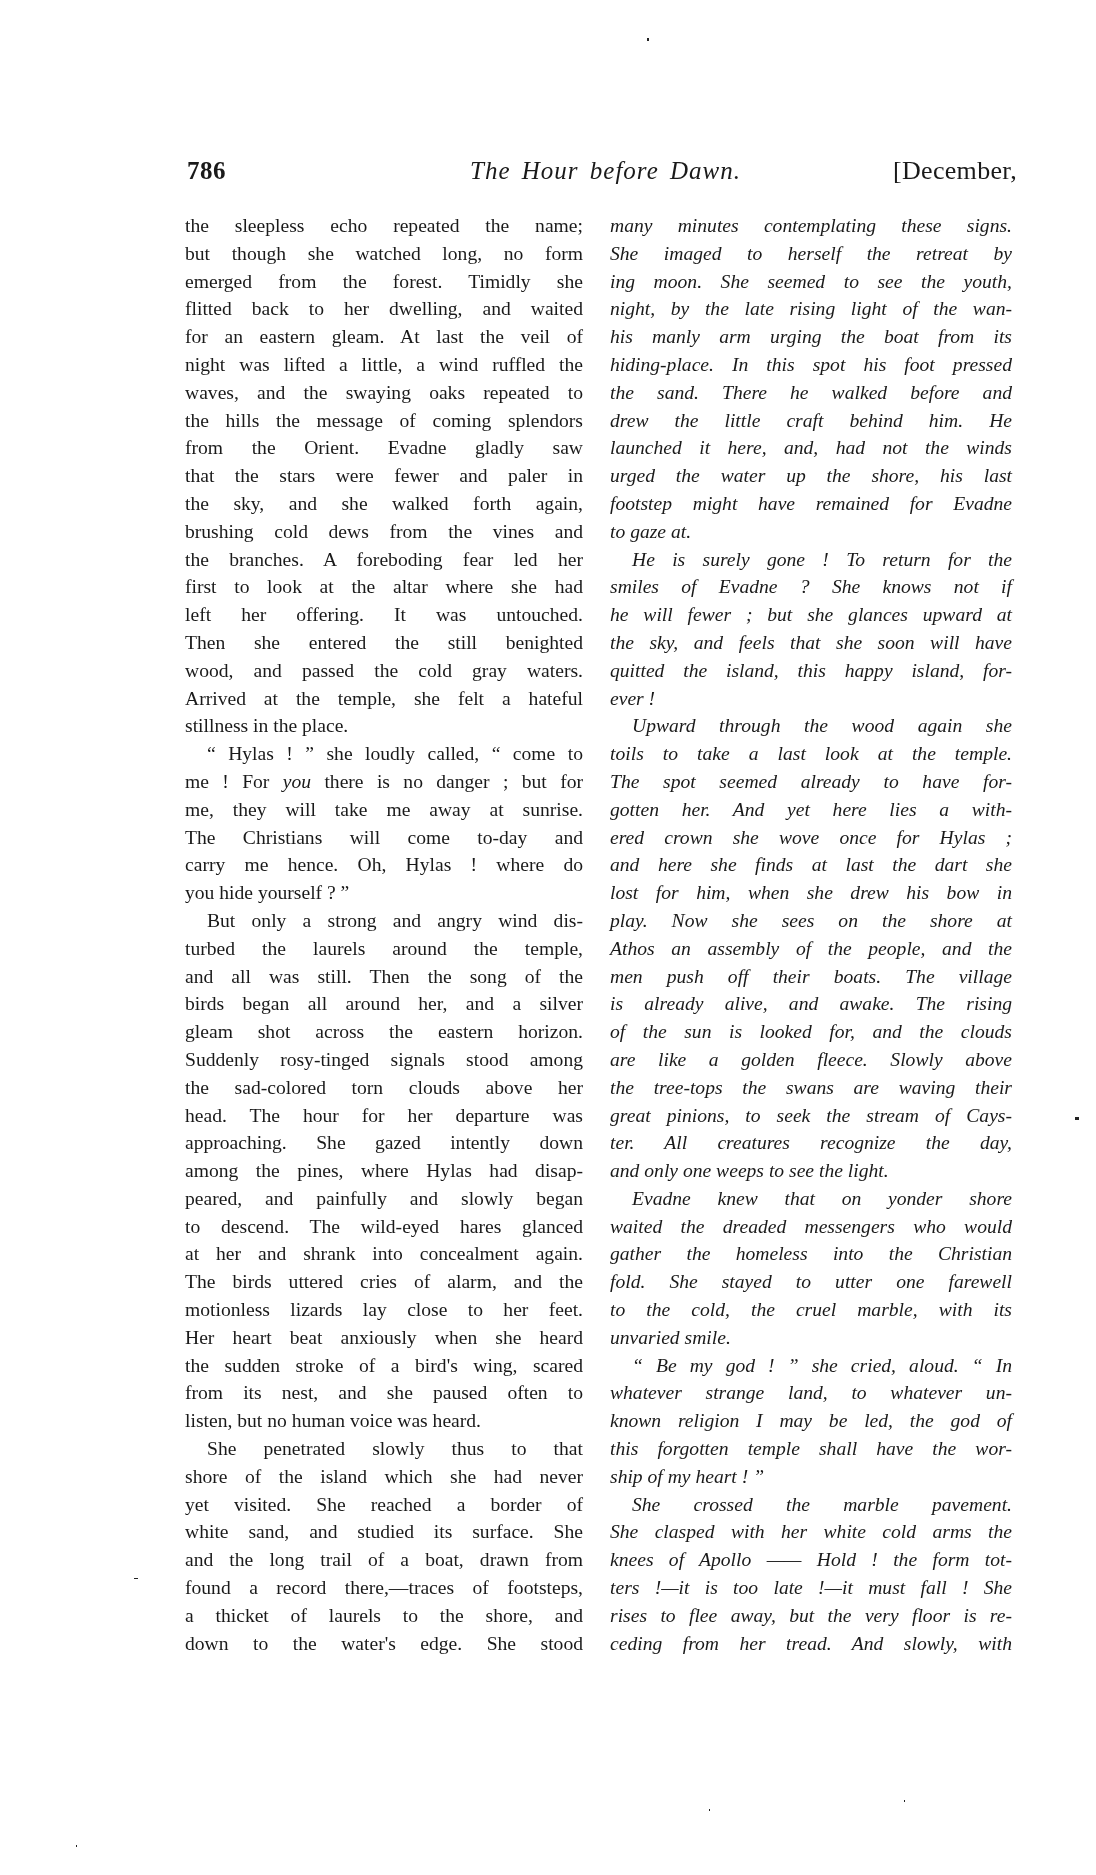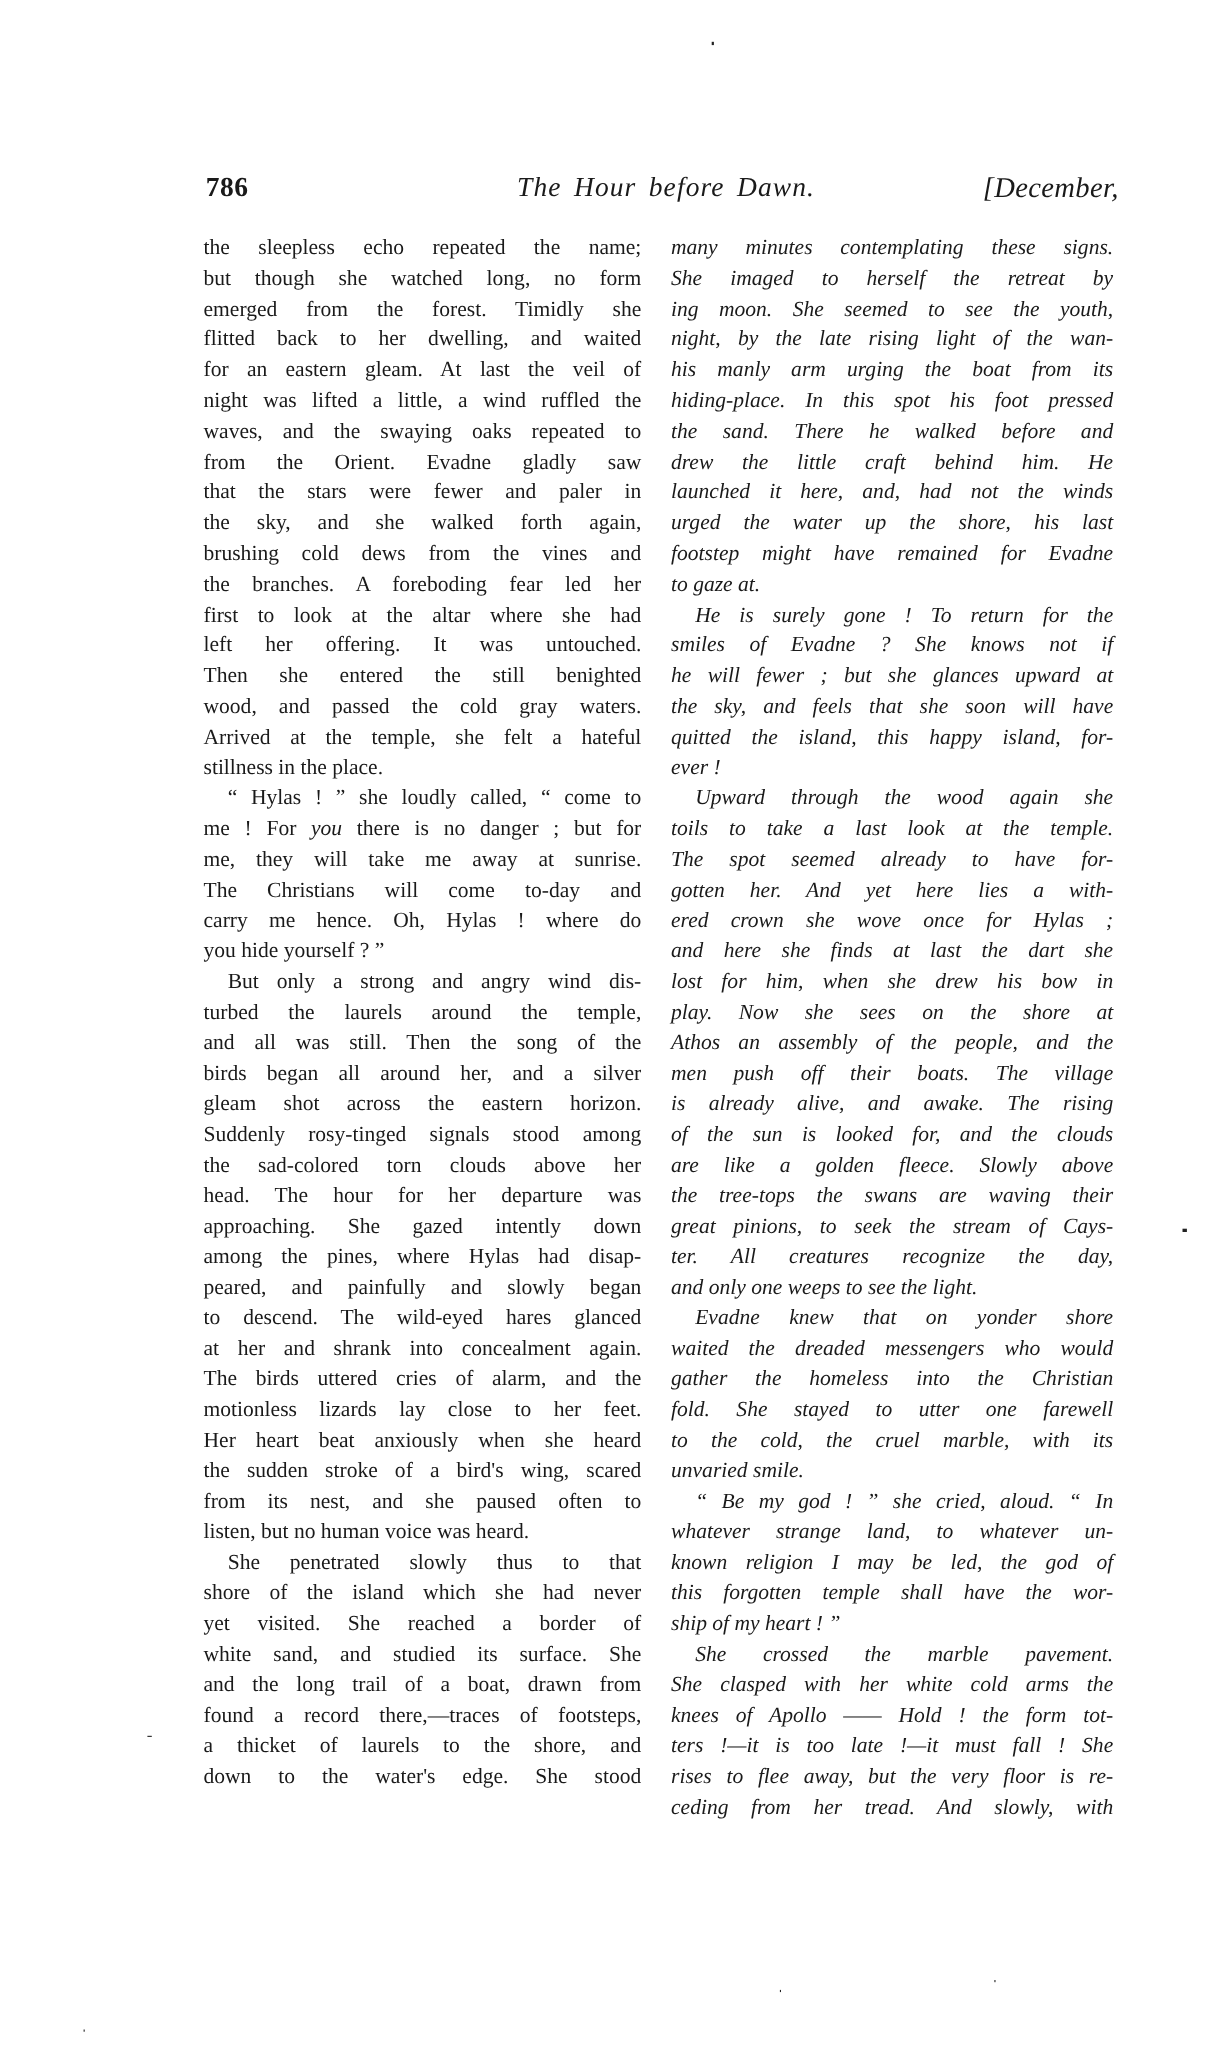--- a/index.html
+++ b/index.html
@@ -45,21 +45,20 @@
       font-style: italic;
       letter-spacing: 1px;
       word-spacing: 4px;
     }
     .running-date {
       position: absolute;
       right: 0;
       top: 0;
       font-size: 26px;
       letter-spacing: 0.3px;
-      font-style: italic;
     }
     .column {
       position: absolute;
       top: 212px;
       width: 398px;
       font-size: 19.6px;
       line-height: 27.8px;
       text-align: justify;
       hyphens: manual;
     }
@@ -102,20 +101,21 @@
 
   <div class="column col-left">
       <p>
         <span class="line">the sleepless echo repeated the name;</span>
         <span class="line">but though she watched long, no form</span>
         <span class="line">emerged from the forest. Timidly she</span>
         <span class="line">flitted back to her dwelling, and waited</span>
         <span class="line">for an eastern gleam. At last the veil of</span>
         <span class="line">night was lifted a little, a wind ruffled the</span>
         <span class="line">waves, and the swaying oaks repeated to</span>
+        <span class="line">the hills the message of coming splendors</span>
         <span class="line">from the Orient. Evadne gladly saw</span>
         <span class="line">that the stars were fewer and paler in</span>
         <span class="line">the sky, and she walked forth again,</span>
         <span class="line">brushing cold dews from the vines and</span>
         <span class="line">the branches. A foreboding fear led her</span>
         <span class="line">first to look at the altar where she had</span>
         <span class="line">left her offering. It was untouched.</span>
         <span class="line">Then she entered the still benighted</span>
         <span class="line">wood, and passed the cold gray waters.</span>
         <span class="line">Arrived at the temple, she felt a hateful</span>

